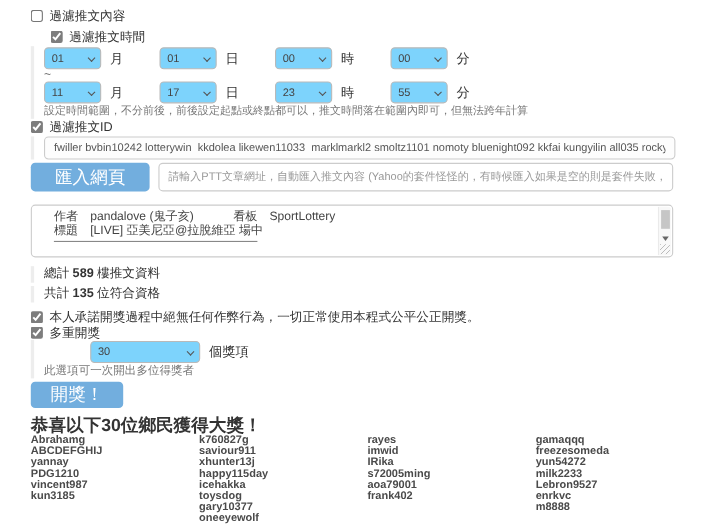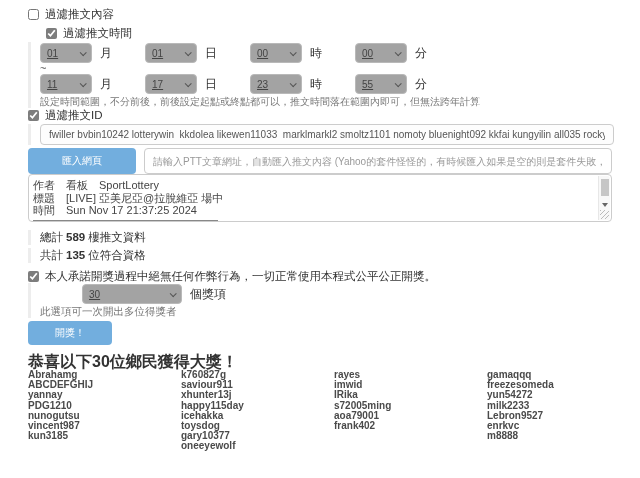--- a/index.html
+++ b/index.html
@@ -19,22 +19,22 @@
   .h20 { height: 20px; } .h18 { height: 18px; padding-left: 18px; } .h15 { height: 15px; } .h14 { height: 14px; }
 
   
   .indent { border-left: 3px solid #ededed; padding-left: 9px; }
 
   
   .selrow { display: flex; align-items: center; height: 22px; }
   .sel {
     display: inline-flex; align-items: center; justify-content: space-between;
     width: 52px; height: 20px; padding: 0 6px;
-    background: #a3a3a3; border: 1px solid #b9b9b9; border-radius: 4px;
-    font-size: 10px; color: #444; cursor: default; text-decoration: underline;
+    background: #7dd3fc; border: 1px solid #b9b9b9; border-radius: 4px;
+    font-size: 10px; color: #444; cursor: default;
   }
   .sel.wide { width: 100px; margin-left: 42px; }
   .chev {
     width: 5px; height: 5px; flex: none;
     border-right: 1.6px solid #555; border-bottom: 1.6px solid #555;
     transform: rotate(45deg) translateY(-1px);
   }
   .unit { margin-left: 8px; margin-right: 33px; font-size: 12px; color: #333; }
   .tilde { height: 9px; line-height: 9px; font-size: 11px; color: #555; }
   .hint { height: 13px; line-height: 13px; font-size: 10px; color: #777; white-space: nowrap; }
@@ -45,35 +45,35 @@
     width: 574px; height: 21px; padding: 0 8px;
     border: 1px solid #ccc; border-radius: 4px;
     background: #fdfdfd; font-size: 10px; color: #555;
     font-family: "Liberation Sans", "DejaVu Sans", sans-serif;
   }
 
   
   .importrow { display: flex; gap: 8px; margin-top: 3px; }
   .btn {
     background: #72aede; color: #fff; border: none; border-radius: 4px;
-    font-size: 10px; font-family: Liberation Mono, monospace;
+    font-size: 16px; font-family: Liberation Mono, monospace;
     cursor: pointer;
   }
   .btn-import { width: 108px; height: 26px; }
   .urlinput {
     width: 468px; height: 26px; padding: 0 8px;
     border: 1px solid #ccc; border-radius: 4px; font-size: 10px; color: #555;
     font-family: "Liberation Sans", "DejaVu Sans", sans-serif;
   }
   input::placeholder { color: #999; }
 
   
   .article {
-    position: relative; margin-top: 0;
-    width: 584px; height: 48px; padding: 4px 20px 2px 4px;
+    position: relative; margin-top: 12px;
+    width: 584px; height: 48px; padding: 4px 20px 2px 20px;
     border: 1px solid #ccc; border-radius: 4px;
     font-size: 11px; line-height: 12.5px; color: #444; overflow: hidden;
   }
   .art-line { display: flex; white-space: nowrap; }
   .art-label { width: 24px; margin-right: 9px; flex: none; }
   .art-author { width: 130px; flex: none; }
   .art-sep { width: 185px; border-top: 1px solid #888; margin-top: 3px; }
   .sb { position: absolute; top: 1px; right: 1px; bottom: 1px; width: 12px;
         background: #f8f8f8; border-left: 1px solid #e7e7e7; border-radius: 0 3px 3px 0; }
   .sb-thumb { position: absolute; top: 3px; left: 2px; width: 8px; height: 17px; background: #c6c6c6; }
@@ -183,30 +183,27 @@
   
   <div class="importrow">
     <button class="btn btn-import">匯入網頁</button>
     <input class="urlinput" type="text" placeholder="請輸入PTT文章網址，自動匯入推文內容 (Yahoo的套件怪怪的，有時候匯入如果是空的則是套件失敗，請改用手動複製貼上，感謝orz)" style="">
   </div>
 
   
   <div class="article">
     <div class="art-line">
       <span class="art-label">作者</span>
+      <span class="art-author">pandalove (鬼子亥)</span>
       <span class="art-label">看板</span>
       <span>SportLottery</span>
     </div>
     <div class="art-line">
       <span class="art-label">標題</span>
       <span>[LIVE] 亞美尼亞@拉脫維亞 場中</span>
-    </div>
-    <div class="art-line">
-      <span class="art-label">時間</span>
-      <span>Sun Nov 17 21:37:25 2024</span>
     </div>
     <div class="art-sep"></div>
     <div class="sb">
       <div class="sb-thumb"></div>
       <div class="sb-down"></div>
     </div>
     <div class="grip"></div>
   </div>
 
   
@@ -215,20 +212,24 @@
   </div>
   <div class="statline second indent">
     <span>共計</span><b>135</b><span>位符合資格</span>
   </div>
 
   
   <div class="cbrow h14 consent">
     <input type="checkbox" checked="" style="">
     <span class="cblabel">本人承諾開獎過程中絕無任何作弊行為，一切正常使用本程式公平公正開獎。</span>
   </div>
+  <div class="cbrow h14">
+    <input type="checkbox" checked="" style="">
+    <span class="cblabel">多重開獎</span>
+  </div>
 
   <div class="indent">
     <div class="selrow">
       <span class="sel wide">
         <span>30</span>
         <i class="chev"></i>
       </span>
       <span class="unit">個獎項</span>
     </div>
     <div class="prize-note">此選項可一次開出多位得獎者</div>
@@ -238,21 +239,20 @@
   <button class="btn btn-draw">開獎！</button>
 
   
   <div class="headline">恭喜以下30位鄉民獲得大獎！</div>
   <div class="winners">
     <div class="wincol">
         <div>Abrahamg</div>
         <div>ABCDEFGHIJ</div>
         <div>yannay</div>
         <div>PDG1210</div>
-        <div>nunogutsu</div>
         <div>vincent987</div>
         <div>kun3185</div>
       </div>
     <div class="wincol">
         <div>k760827g</div>
         <div>saviour911</div>
         <div>xhunter13j</div>
         <div>happy115day</div>
         <div>icehakka</div>
         <div>toysdog</div>

